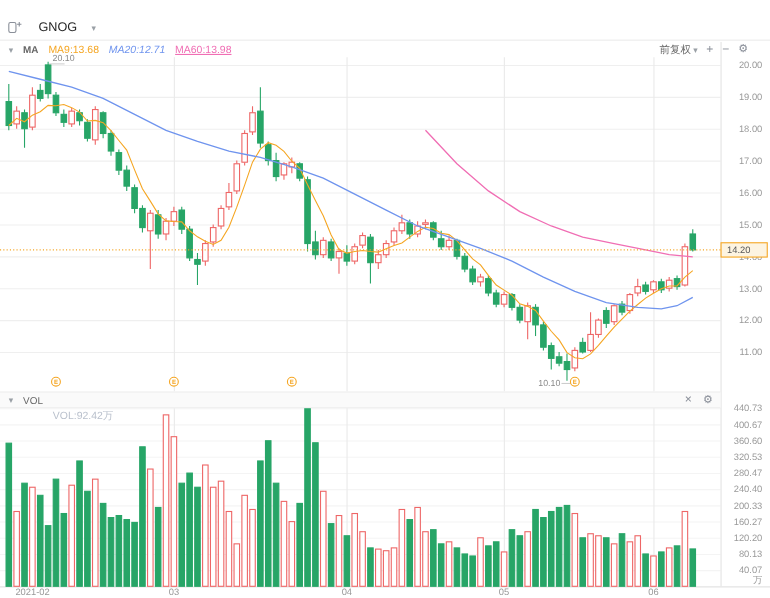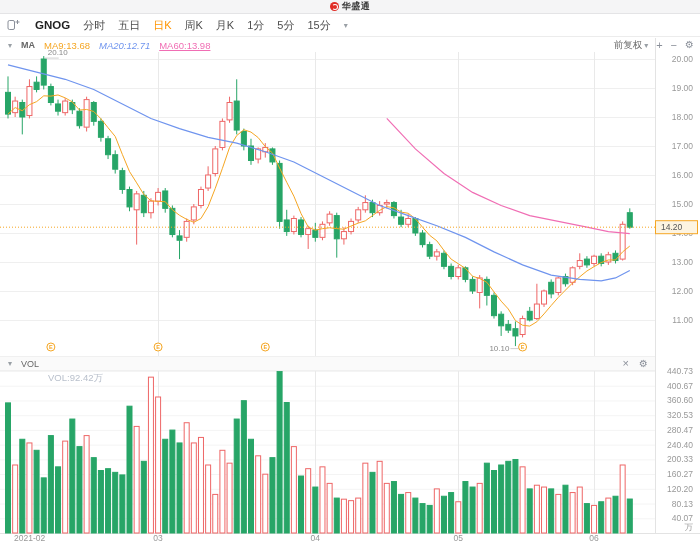--- a/index.html
+++ b/index.html
@@ -6,71 +6,57 @@
   .screen{position:relative;width:700px;height:544px;background:#fff;overflow:hidden;
           font-family:"Liberation Sans","DejaVu Sans",sans-serif;-webkit-font-smoothing:antialiased;}
   .topbar{position:absolute;top:0;left:0;width:700px;height:13px;background:#f5f5f6;
           border-bottom:1px solid #e4e4e6;display:flex;align-items:center;justify-content:center;gap:3px;}
   .brand-icon{width:9px;height:9px;border-radius:50%;background:#e12d26;position:relative;flex:0 0 auto;}
   .brand-icon::after{content:"";position:absolute;left:2px;top:2px;width:4px;height:4px;border-radius:50%;
           border:1px solid #fff;border-left-color:transparent;}
   .brand-text{font-size:9px;font-weight:bold;color:#3a3a3a;letter-spacing:0.5px;}
   .toolbar{position:absolute;top:14px;left:0;width:700px;height:23px;border-bottom:1px solid #ececec;
            display:flex;align-items:center;padding-left:7px;box-sizing:border-box;gap:13px;font-size:11px;color:#4d4d4d;}
-  .symbol{font-weight:bold;color:#1f1f1f;font-size:11.5px;margin-left:2px;}
+  .symbol{font-weight:normal;color:#1f1f1f;font-size:11.5px;margin-left:2px;}
   .tab{cursor:pointer;}
   .tab.active{color:#ff9502;}
   .caret{color:#9aa0a6;font-size:8px;}
   .chart-area{position:absolute;top:38px;left:0;width:700px;height:506px;}
   #chart-svg{position:absolute;top:0;left:0;}
   .ma-row{position:absolute;top:0;left:0;width:700px;height:14px;display:flex;align-items:center;
           font-size:9.5px;padding-left:8px;box-sizing:border-box;gap:9px;pointer-events:none;}
   .ma-row *{pointer-events:auto;}
   .ma-label{color:#666;font-weight:bold;font-size:9px;}
   .ma5{color:#f5a623;} .ma20{color:#6f94ee;font-style:italic;} .ma60{color:#f06eb4;text-decoration:underline;}
-  .ma-right{margin-left:auto;display:flex;align-items:center;gap:8px;padding-right:6px;color:#8a8f99;}
+  .ma-right{margin-left:auto;display:flex;align-items:center;gap:8px;padding-right:20px;color:#8a8f99;}
   .adjust{color:#666;font-size:9.5px;display:flex;align-items:center;gap:2px;}
   .tool-glyph{font-size:11px;color:#8a8f99;line-height:1;cursor:pointer;}
   .gear{font-size:10px;}
   .vol-row{position:absolute;top:318px;left:0;width:655px;height:15px;background:#fafafa;
            border-top:1px solid #f0f0f0;border-bottom:1px solid #f0f0f0;box-sizing:border-box;
            display:flex;align-items:center;padding-left:8px;font-size:9.5px;gap:9px;}
   .vol-label{color:#666;font-weight:normal;font-size:9px;}
   .vol-value{color:#b9c0cc;margin-top:29px;}
   .vol-right{margin-left:auto;display:flex;align-items:center;gap:10px;padding-right:7px;color:#8a8f99;}
   .addicon{display:inline-flex;align-items:flex-start;}
 </style>
 </head>
 <body>
 
 <div class="screen">
 
-  <div class="topbar">
-    <span class="brand-icon"></span>
-    <span class="brand-text">华盛通</span>
-  </div>
 
   <div class="toolbar">
     <span class="addicon">
       <svg width="13" height="12" viewBox="0 0 13 12">
         <rect x="1" y="1.5" width="6.5" height="9" rx="1.5" fill="none" stroke="#8a8f99" stroke-width="1"></rect>
         <path d="M10.5 1 v4 M8.5 3 h4" stroke="#8a8f99" stroke-width="1" fill="none"></path>
       </svg>
     </span>
     <span class="symbol">GNOG</span>
-    <span id="tabs-holder" style="display:flex;gap:13px;">
-        <span class="tab">分时</span>
-        <span class="tab">五日</span>
-        <span class="tab active">日K</span>
-        <span class="tab">周K</span>
-        <span class="tab">月K</span>
-        <span class="tab">1分</span>
-        <span class="tab">5分</span>
-        <span class="tab">15分</span>
-      </span>
     <span class="caret">▾</span>
   </div>
 
   <div class="chart-area">
     <svg id="chart-svg" width="700" height="506">
         <g>
           <line x1="0" x2="655" y1="21.5" y2="21.5" stroke="#efefef" stroke-width="1"></line>
           <line x1="0" x2="655" y1="50.5" y2="50.5" stroke="#efefef" stroke-width="1"></line>
           <line x1="0" x2="655" y1="79.5" y2="79.5" stroke="#efefef" stroke-width="1"></line>
           <line x1="0" x2="655" y1="108.5" y2="108.5" stroke="#efefef" stroke-width="1"></line>

